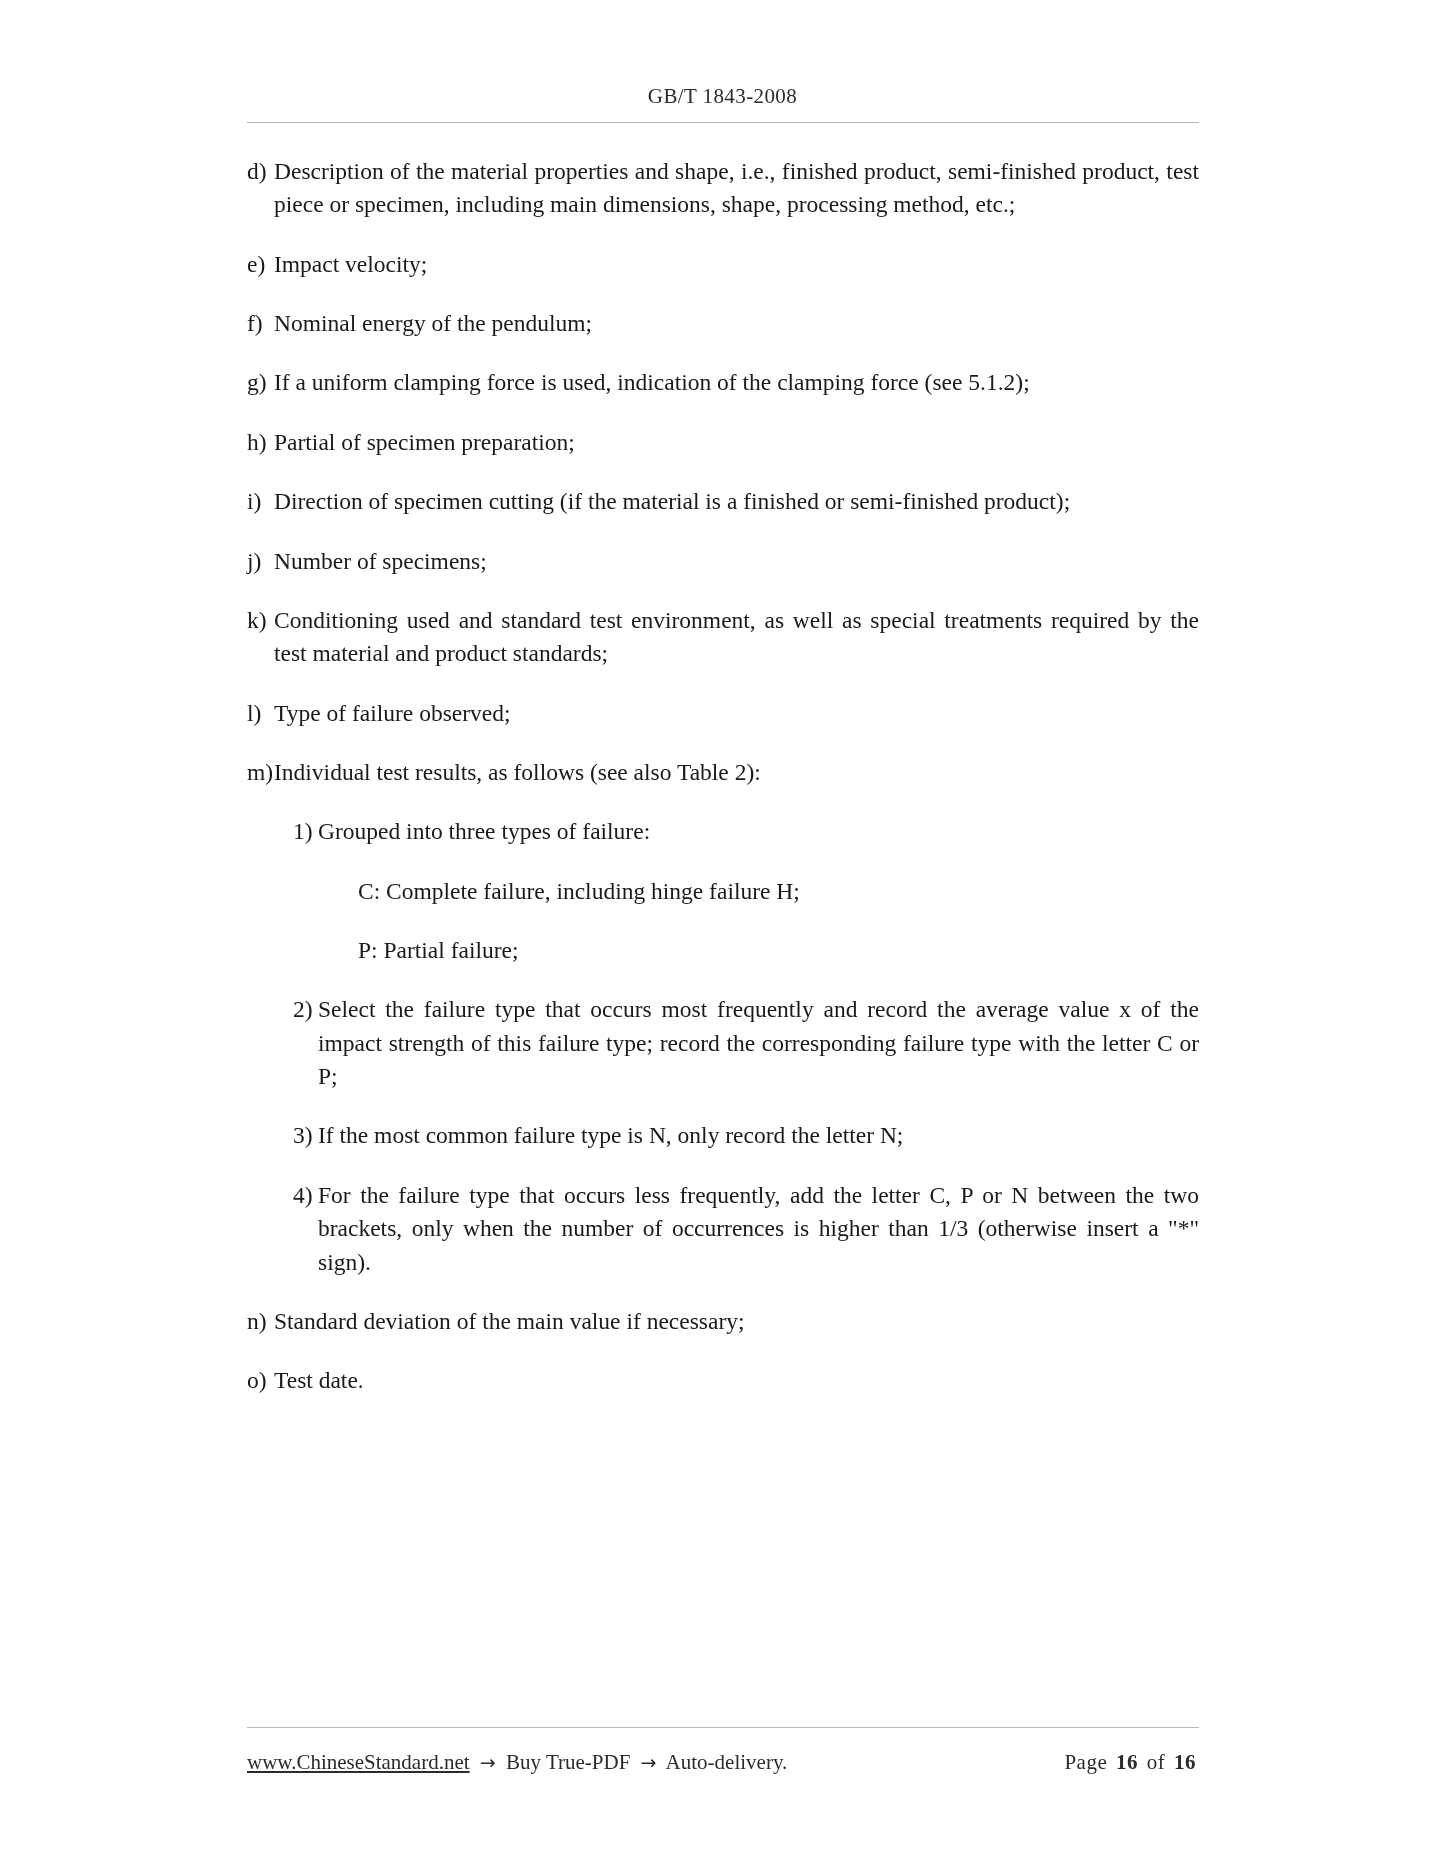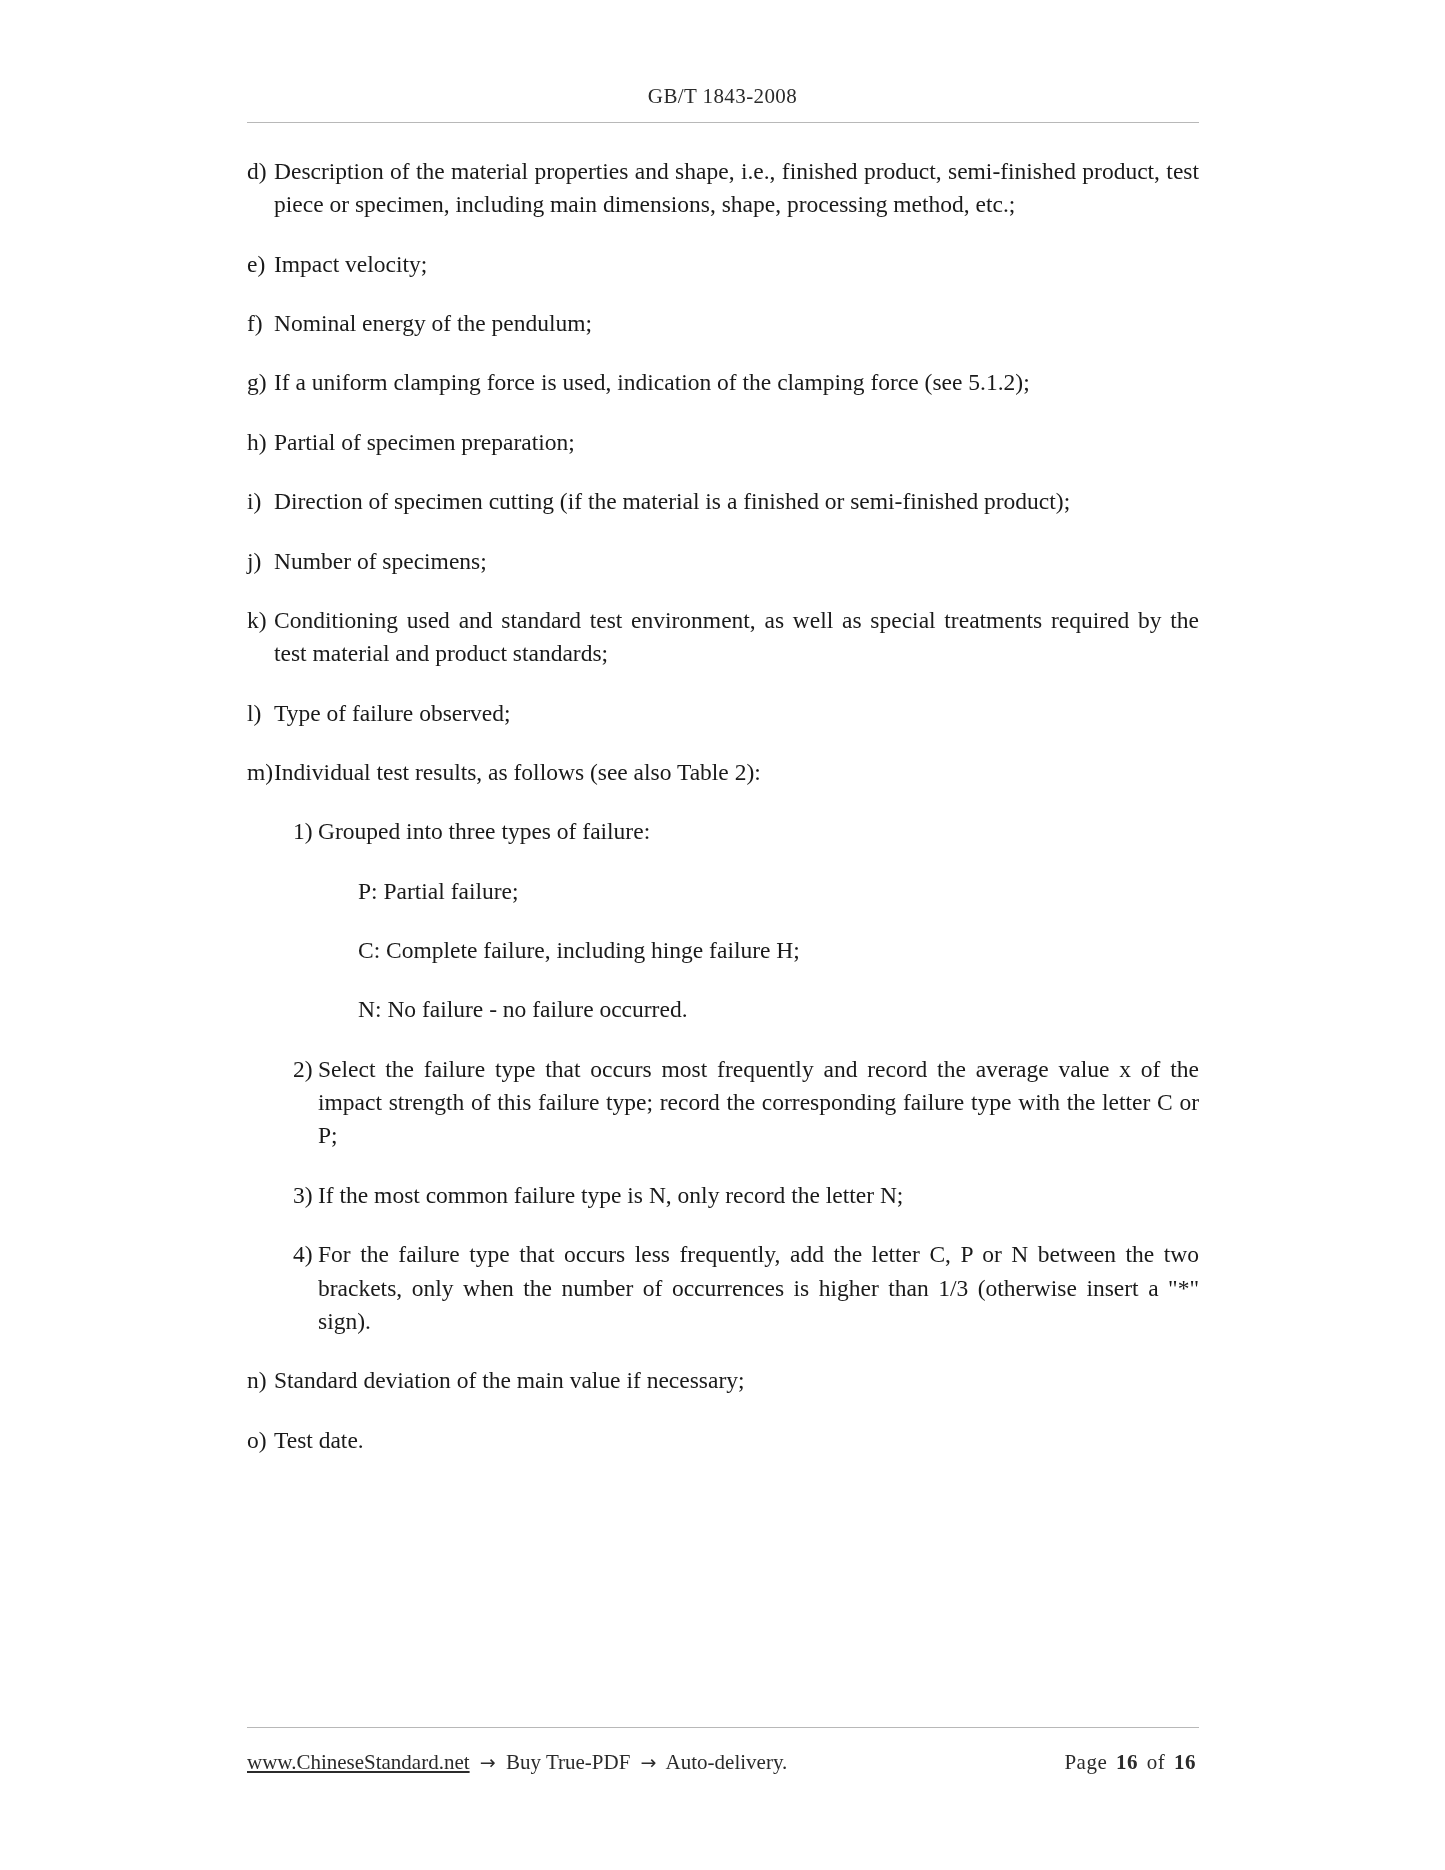--- a/index.html
+++ b/index.html
@@ -165,29 +165,25 @@
       <div class="item lvl0">
         <span class="marker"><span class="marker-w">m)</span></span>
         <span class="text">Individual test results, as follows (see also Table 2):</span>
       </div>
       <div class="item lvl1 sub">
         <span class="marker"><span class="marker-w">1)</span></span>
         <span class="text">Grouped into three types of failure:</span>
       </div>
       <div class="item lvl2 sub">
         <span class="marker"><span class="marker-w"></span></span>
-        <span class="text">P: Partial failure;</span>
+        <span class="text">C: Complete failure, including hinge failure H;</span>
       </div>
       <div class="item lvl2 sub">
         <span class="marker"><span class="marker-w"></span></span>
-        <span class="text">C: Complete failure, including hinge failure H;</span>
-      </div>
-      <div class="item lvl2 sub">
-        <span class="marker"><span class="marker-w"></span></span>
-        <span class="text">N: No failure - no failure occurred.</span>
+        <span class="text">P: Partial failure;</span>
       </div>
       <div class="item lvl1 justify sub">
         <span class="marker"><span class="marker-w">2)</span></span>
         <span class="text">Select the failure type that occurs most frequently and record the average value x of the impact strength of this failure type; record the corresponding failure type with the letter C or P;</span>
       </div>
       <div class="item lvl1 sub">
         <span class="marker"><span class="marker-w">3)</span></span>
         <span class="text">If the most common failure type is N, only record the letter N;</span>
       </div>
       <div class="item lvl1 justify sub">

